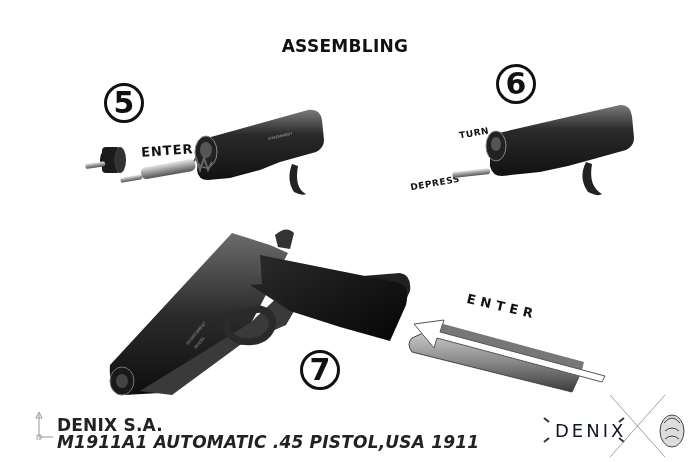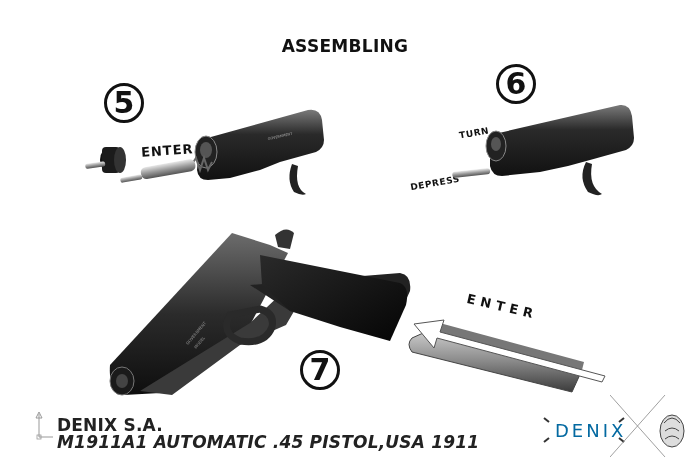--- a/index.html
+++ b/index.html
@@ -7,21 +7,21 @@
          font-family: "DejaVu Sans", sans-serif; color: #111; }
   .abs { position: absolute; }
   .title { left: 0; width: 690px; top: 36px; text-align: center; font-weight: bold;
            font-size: 17px; letter-spacing: 0.3px; color: #111; }
   .step { width: 40px; height: 40px; border: 3.5px solid #111; border-radius: 50%;
           display: flex; align-items: center; justify-content: center;
           font-weight: bold; font-size: 30px; line-height: 1; box-sizing: border-box; }
   .lbl { font-weight: bold; font-size: 13px; letter-spacing: 1px; color: #111; }
   .lbl-sm { font-weight: bold; font-size: 9px; letter-spacing: 0.6px; color: #111; }
   .footer-line { font-weight: bold; font-size: 17px; color: #222; letter-spacing: 0.2px; }
-  .logo-text { font-family: "DejaVu Sans", sans-serif; font-size: 18px; letter-spacing: 3px; color: #0369a1; text-align: right; }
+  .logo-text { font-family: "DejaVu Sans", sans-serif; font-size: 18px; letter-spacing: 3px; color: #0f172a; text-align: right; }
   svg { display: block; }
 </style>
 </head>
 <body>
 
 <div class="abs title">ASSEMBLING</div>
 
 <div class="abs step" style="left:104px; top:83px;">
   <span>5</span>
 </div>

